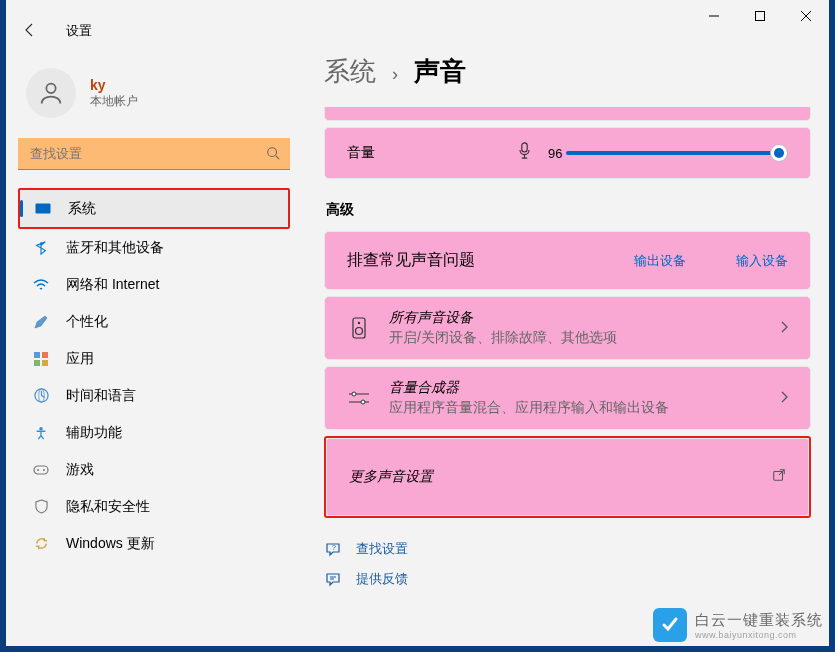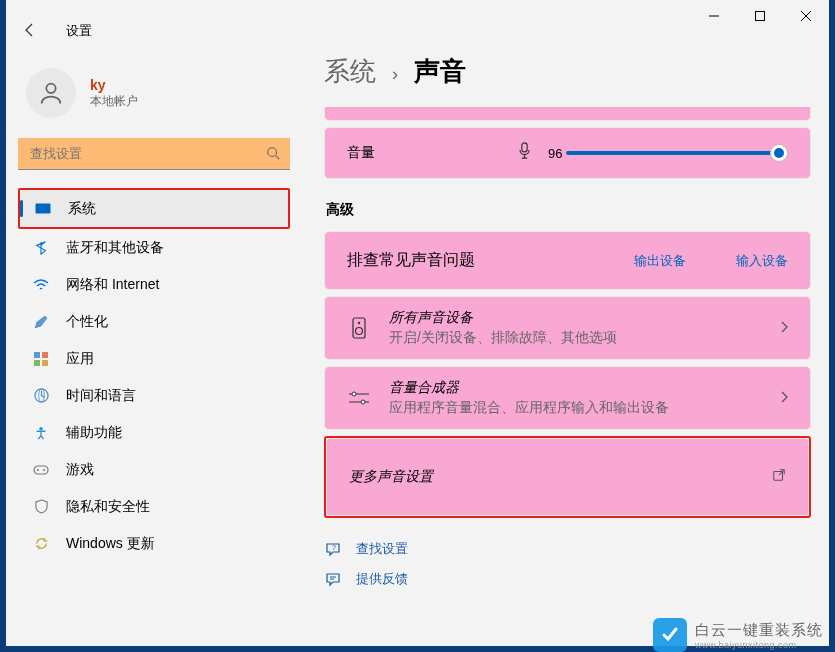--- a/index.html
+++ b/index.html
@@ -68,21 +68,21 @@
     .chev { margin-left: auto; color: #555; }
     
     .highlight-card { border: 2px solid #e31f18; border-radius: 3px; margin-top: 4px; }
     .highlight-card .card { margin: 0; border-radius: 3px; }
     .extlink { margin-left: auto; color: #555; }
     
     .footer-links { margin-top: 22px; }
     .fl { display: flex; align-items: center; gap: 14px; margin-bottom: 12px; color: #1b5ca6; font-size: 13px; cursor:pointer; }
     .fl .ico { width: 18px; height: 18px; display:flex; align-items:center; justify-content:center; color:#1b5ca6; }
     
-    .watermark { position: absolute; right: 12px; bottom: 0; display: flex; align-items: center; gap: 8px; opacity: 0.92; }
+    .watermark { position: absolute; right: 12px; bottom: 10px; display: flex; align-items: center; gap: 8px; opacity: 0.92; }
     .wm-icon { width: 34px; height: 34px; background: #1a99e8; border-radius: 6px; display:flex; align-items:center; justify-content:center; color:#fff; }
     .wm-txt .a { font-size: 15px; color: #5b5b5b; letter-spacing: 1px; }
     .wm-txt .b { font-size: 9px; color: #9a9a9a; letter-spacing: 0.5px; }
   </style>
 </head>
 <body>
 
 <div class="edge left"></div>
 <div class="edge right"></div>
 <div class="edge bottom"></div>

